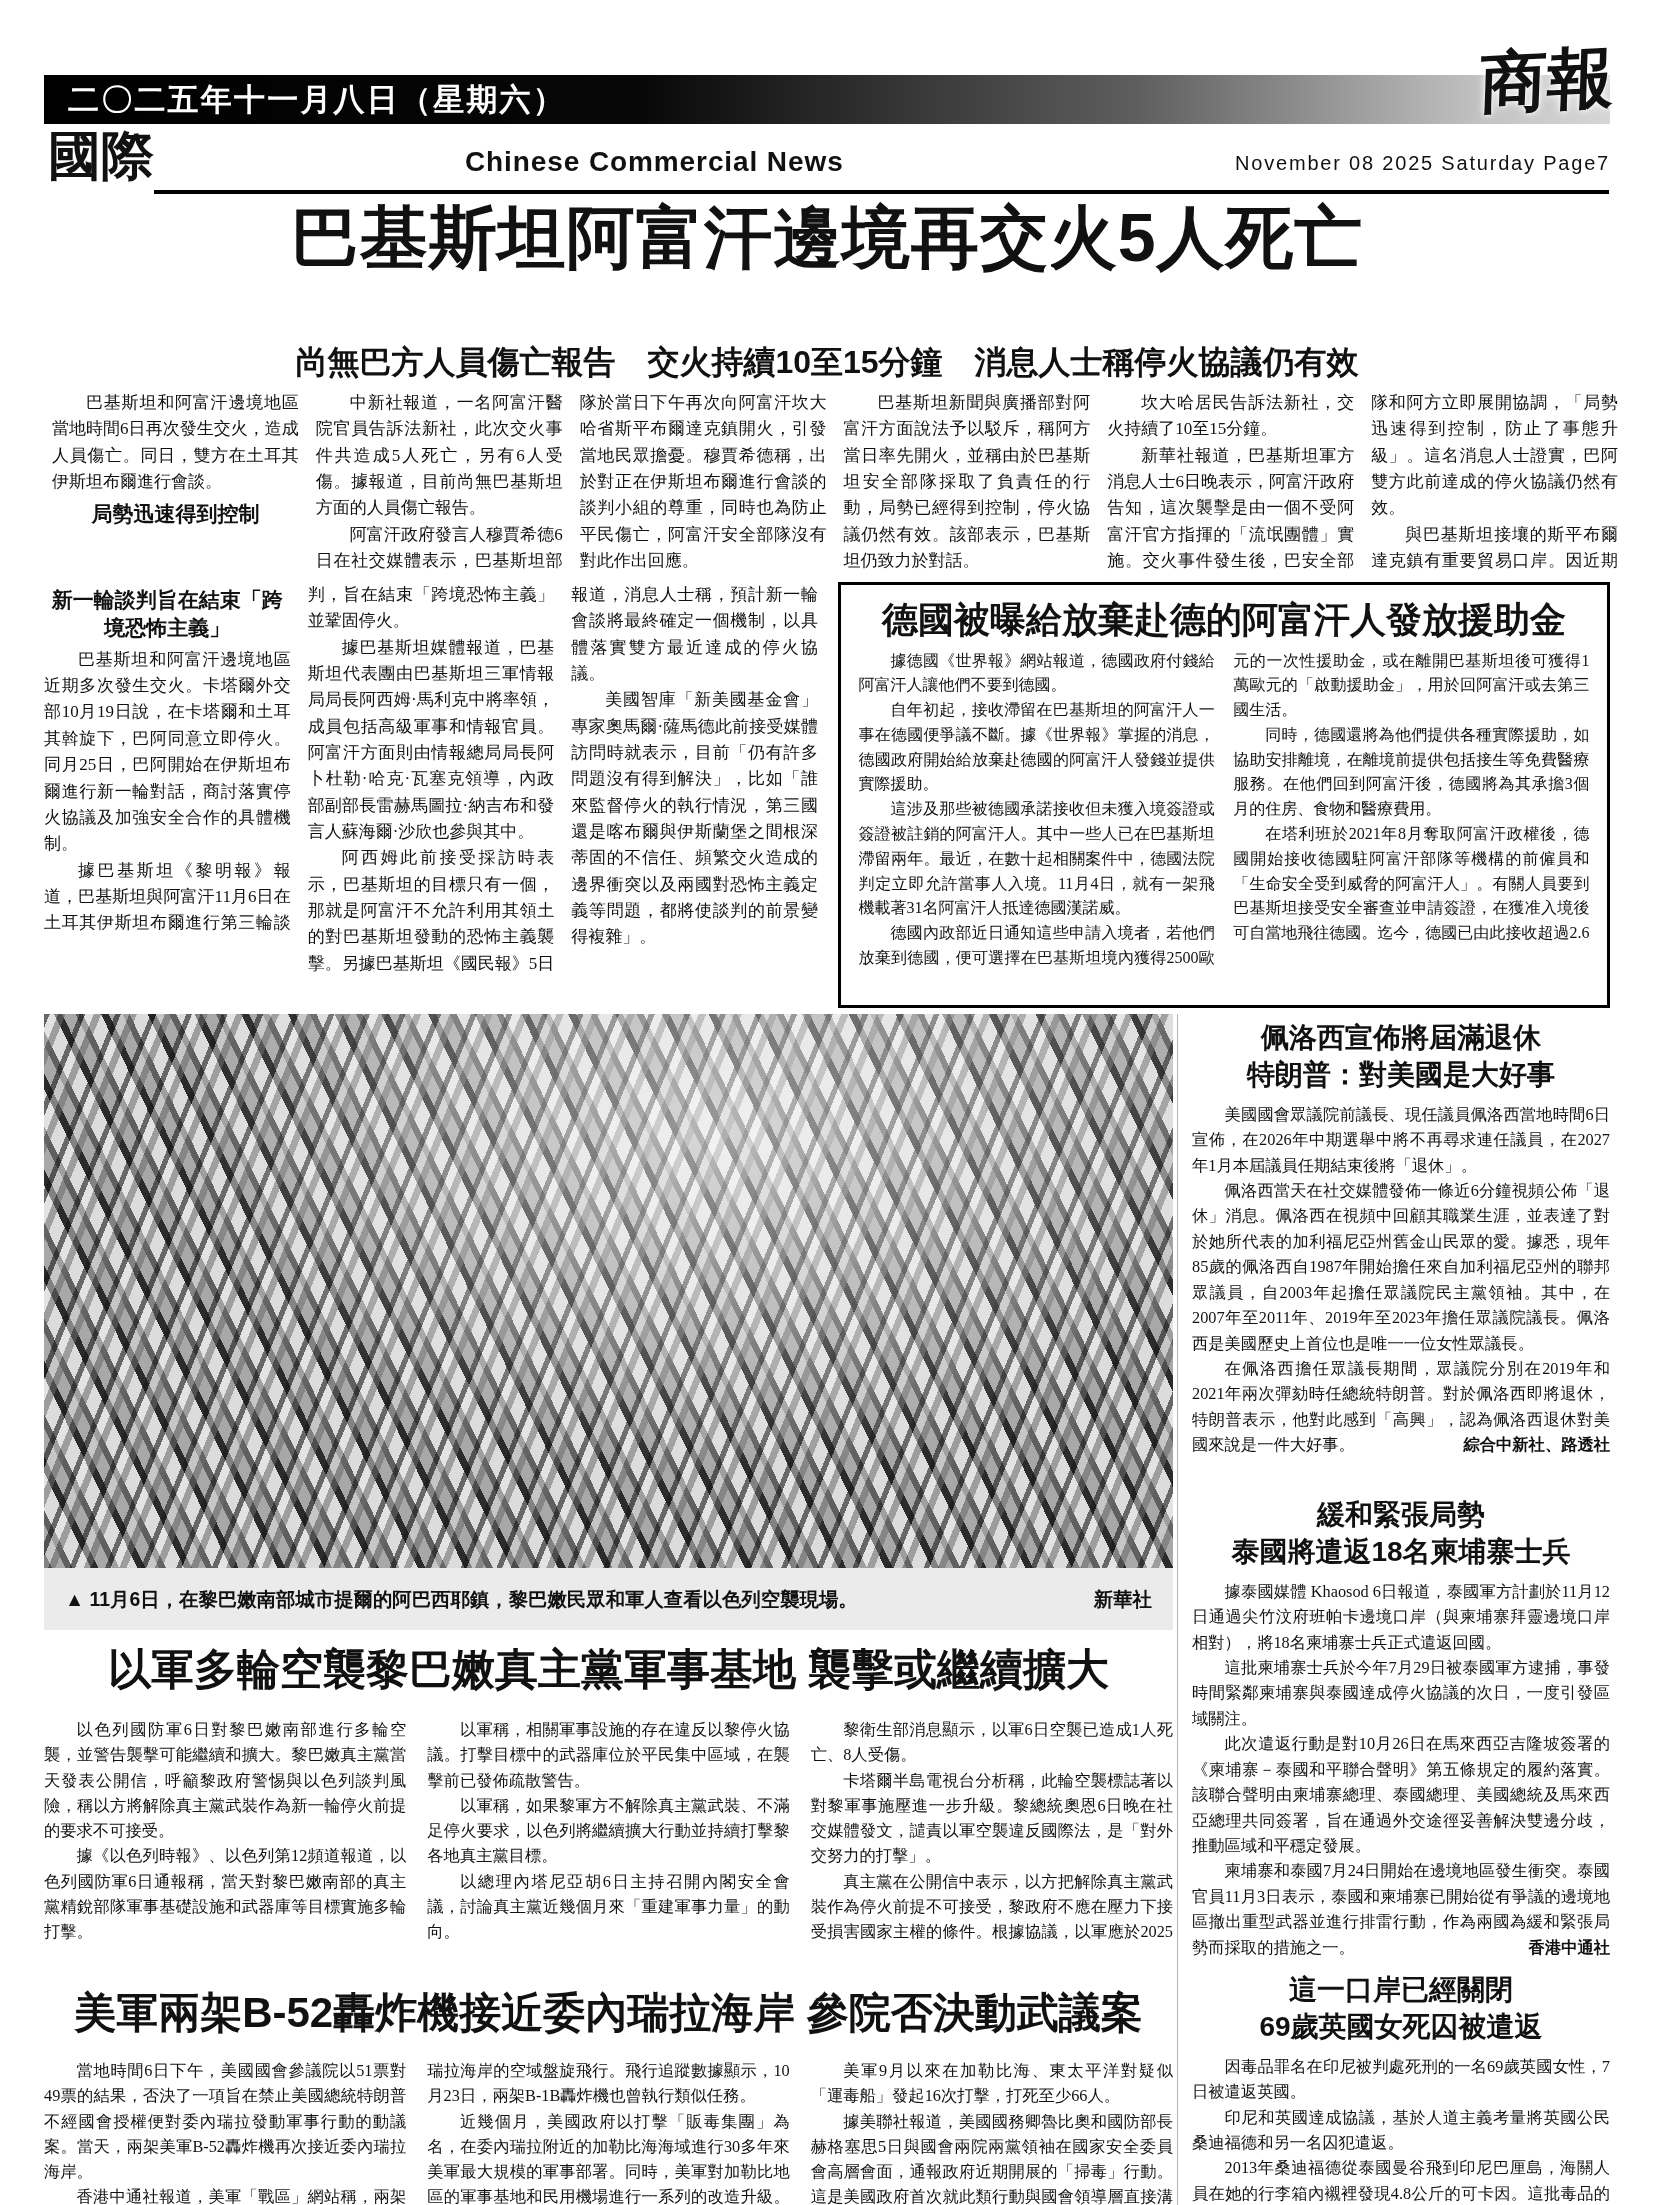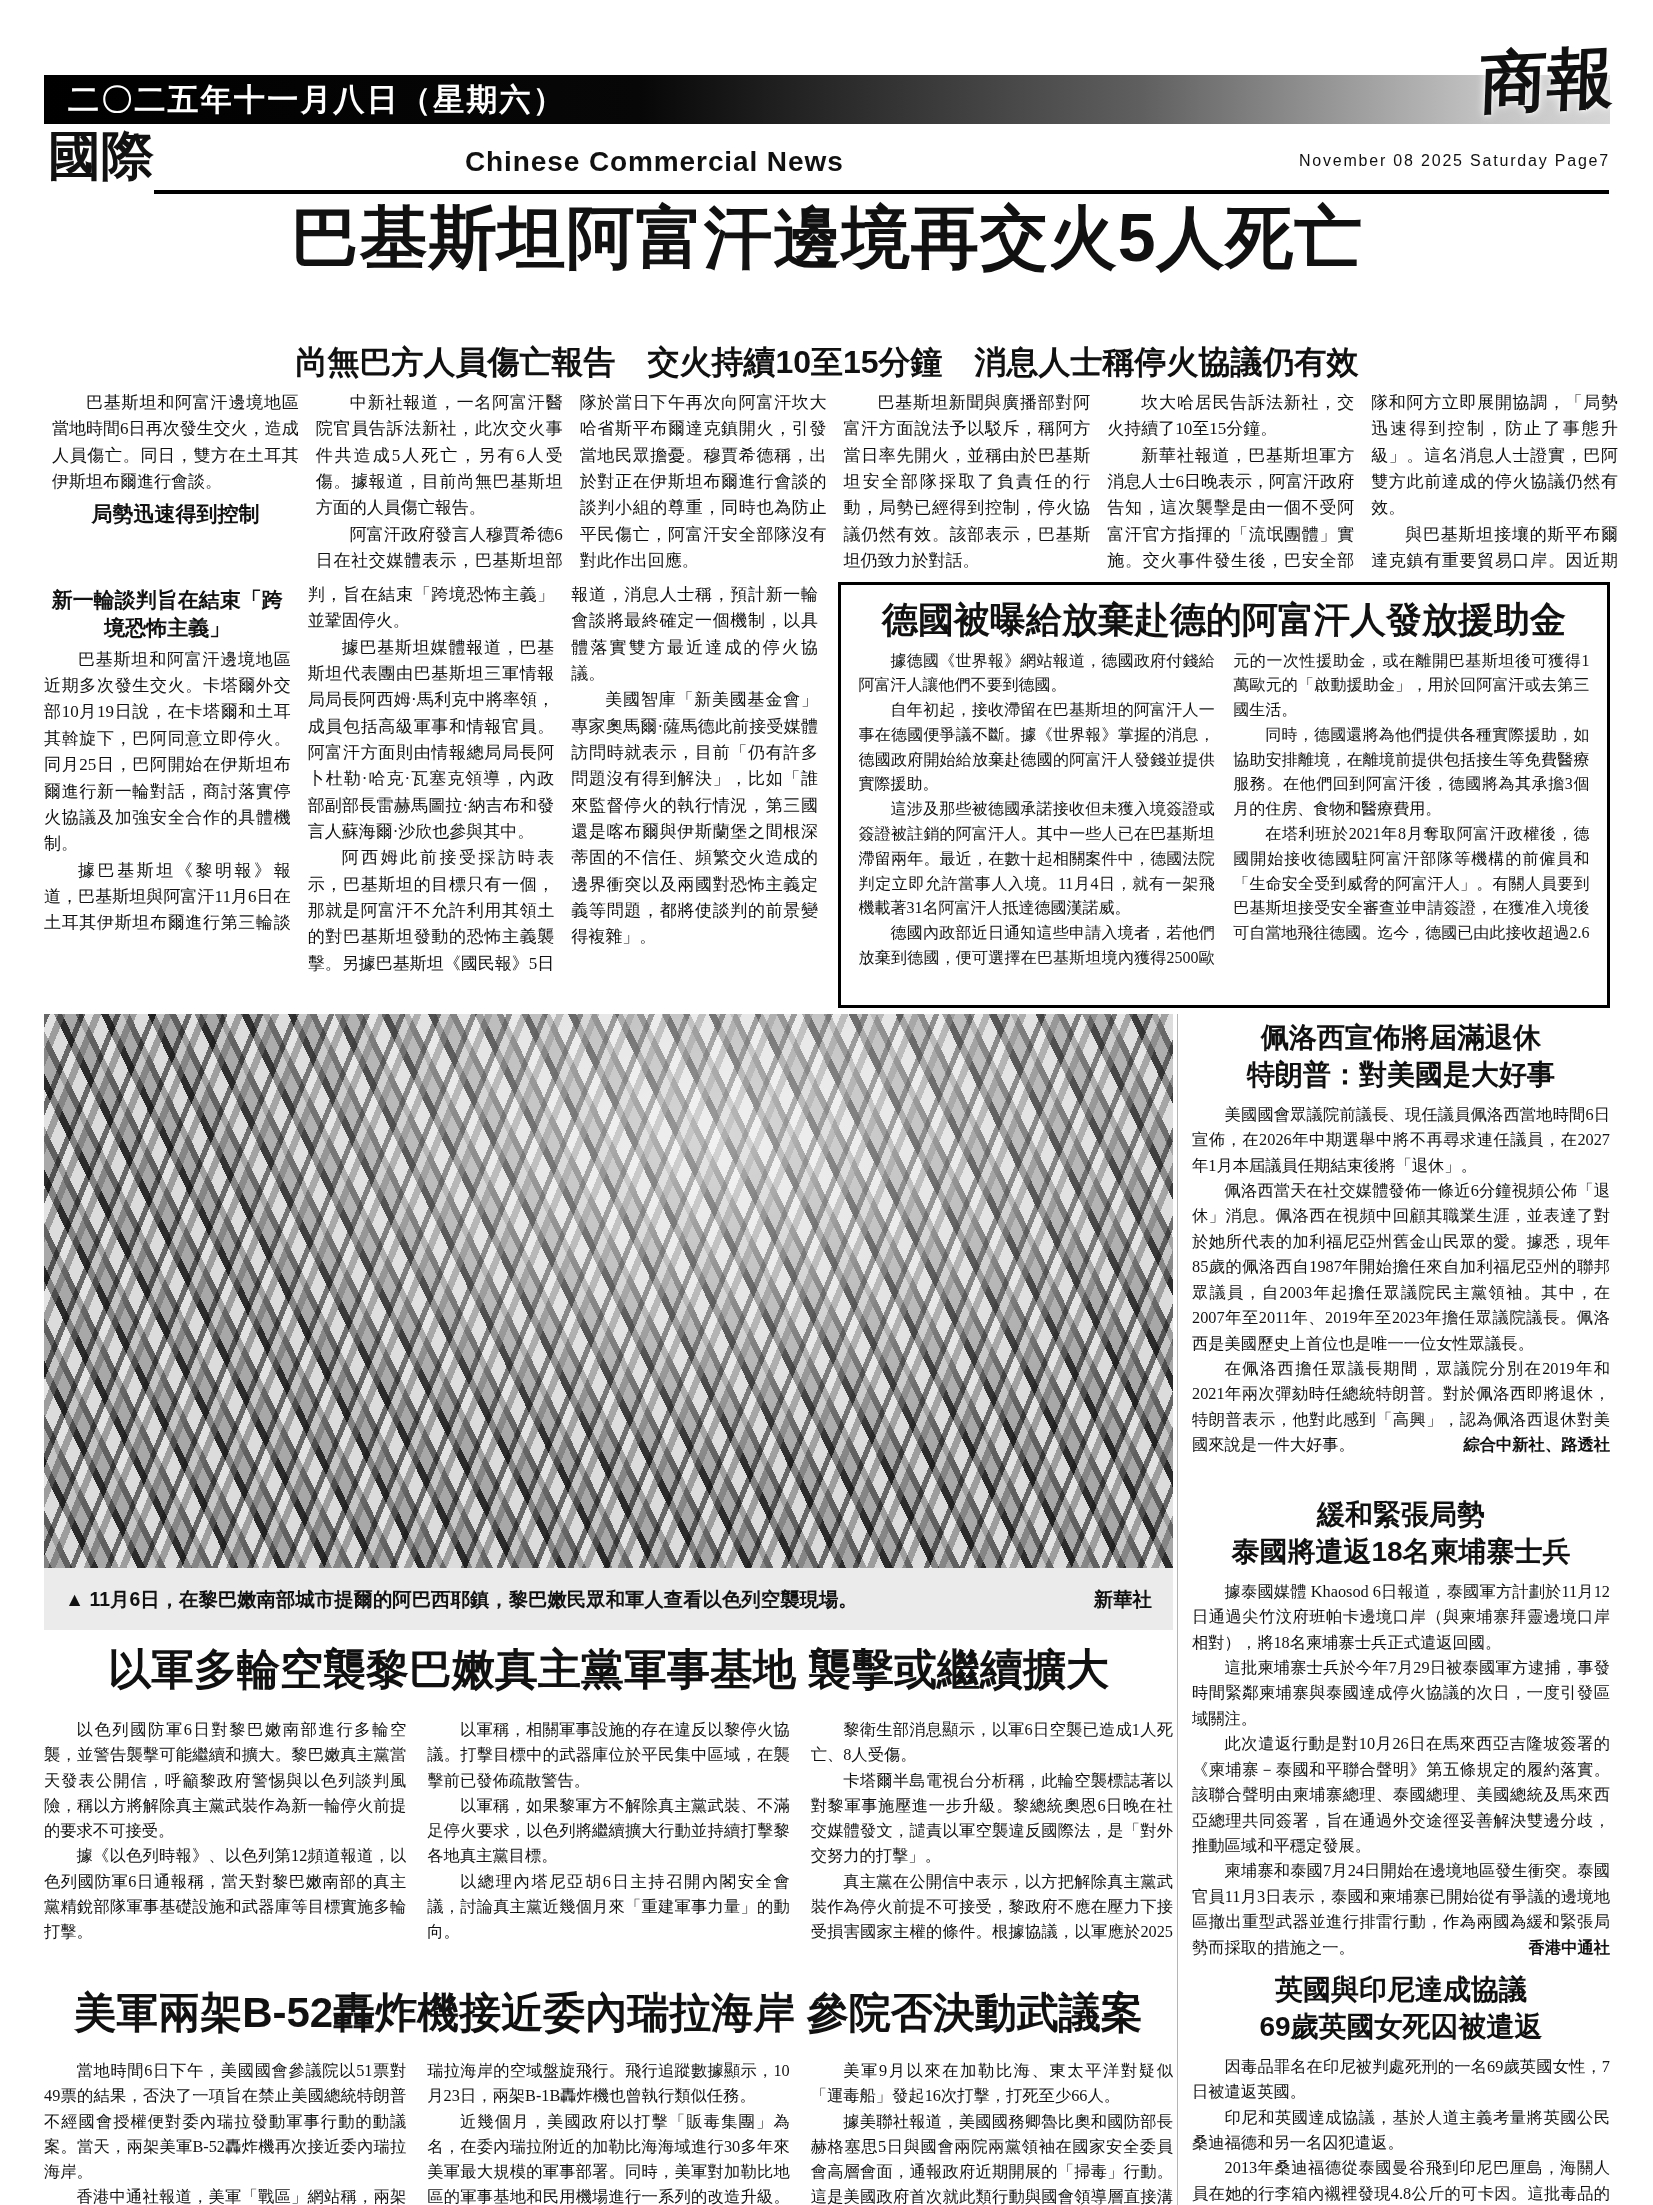--- a/index.html
+++ b/index.html
@@ -12,21 +12,21 @@
   .datebar-text{color:#fff;font-family:"Liberation Sans",sans-serif;font-weight:700;
     font-size:31px;line-height:49px;padding-left:24px;letter-spacing:2.2px;}
   .brand{position:absolute;right:40px;top:46px;font-family:"DejaVu Serif","Liberation Serif",serif;
     font-weight:900;font-size:67px;line-height:1;transform:rotate(-3deg) skewX(-5deg);
     text-shadow:0 0 9.7px #fff,0 0 3.5px #fff;}
   .section-label{position:absolute;left:48px;top:129px;font-family:"Liberation Sans",sans-serif;
     font-weight:900;font-size:53px;line-height:1;}
   .paper-en{position:absolute;left:465px;top:146px;font-family:"Liberation Sans",sans-serif;
     font-weight:700;font-size:28px;letter-spacing:0.9px;}
   .date-en{position:absolute;right:44px;top:152px;font-family:"Liberation Sans",sans-serif;
-    font-size:16px;letter-spacing:1.8px;}
+    font-size:20px;letter-spacing:1.8px;}
   .header-rule{position:absolute;left:154px;top:190px;width:1455px;height:3.5px;background:#000;}
 
   
   .headline-main{position:absolute;left:44px;top:199px;width:1566px;text-align:center;
     font-family:"Liberation Sans",sans-serif;font-weight:900;font-size:68px;line-height:1.12;
     letter-spacing:0.9px;}
   .subheadline{position:absolute;left:44px;top:345px;width:1566px;text-align:center;
     font-family:"Liberation Sans",sans-serif;font-weight:800;font-size:32px;line-height:1.1;}
 
   .body-text p{margin:0;text-indent:2em;text-align:justify;
@@ -143,21 +143,21 @@
       <div class="sb-headline">緩和緊張局勢
 泰國將遣返18名柬埔寨士兵</div>
       <div>
           <p>據泰國媒體 Khaosod 6日報道，泰國軍方計劃於11月12日通過尖竹汶府班帕卡邊境口岸（與柬埔寨拜靈邊境口岸相對），將18名柬埔寨士兵正式遣返回國。</p>
           <p>這批柬埔寨士兵於今年7月29日被泰國軍方逮捕，事發時間緊鄰柬埔寨與泰國達成停火協議的次日，一度引發區域關注。</p>
           <p>此次遣返行動是對10月26日在馬來西亞吉隆坡簽署的《柬埔寨－泰國和平聯合聲明》第五條規定的履約落實。該聯合聲明由柬埔寨總理、泰國總理、美國總統及馬來西亞總理共同簽署，旨在通過外交途徑妥善解決雙邊分歧，推動區域和平穩定發展。</p>
           <p>柬埔寨和泰國7月24日開始在邊境地區發生衝突。泰國官員11月3日表示，泰國和柬埔寨已開始從有爭議的邊境地區撤出重型武器並進行排雷行動，作為兩國為緩和緊張局勢而採取的措施之一。<span class="src">香港中通社</span></p>
         </div>
     </div>
     <div class="sb-article body-text" id="sb-2">
-      <div class="sb-headline">英國與印尼達成協議
+      <div class="sb-headline">這一口岸已經關閉
 69歲英國女死囚被遣返</div>
       <div>
           <p>因毒品罪名在印尼被判處死刑的一名69歲英國女性，7日被遣返英國。</p>
           <p>印尼和英國達成協議，基於人道主義考量將英國公民桑迪福德和另一名囚犯遣返。</p>
           <p>2013年桑迪福德從泰國曼谷飛到印尼巴厘島，海關人員在她的行李箱內襯裡發現4.8公斤的可卡因。這批毒品的價值估計超過200萬美元。</p>
         </div>
     </div>
 
   </div>
 

